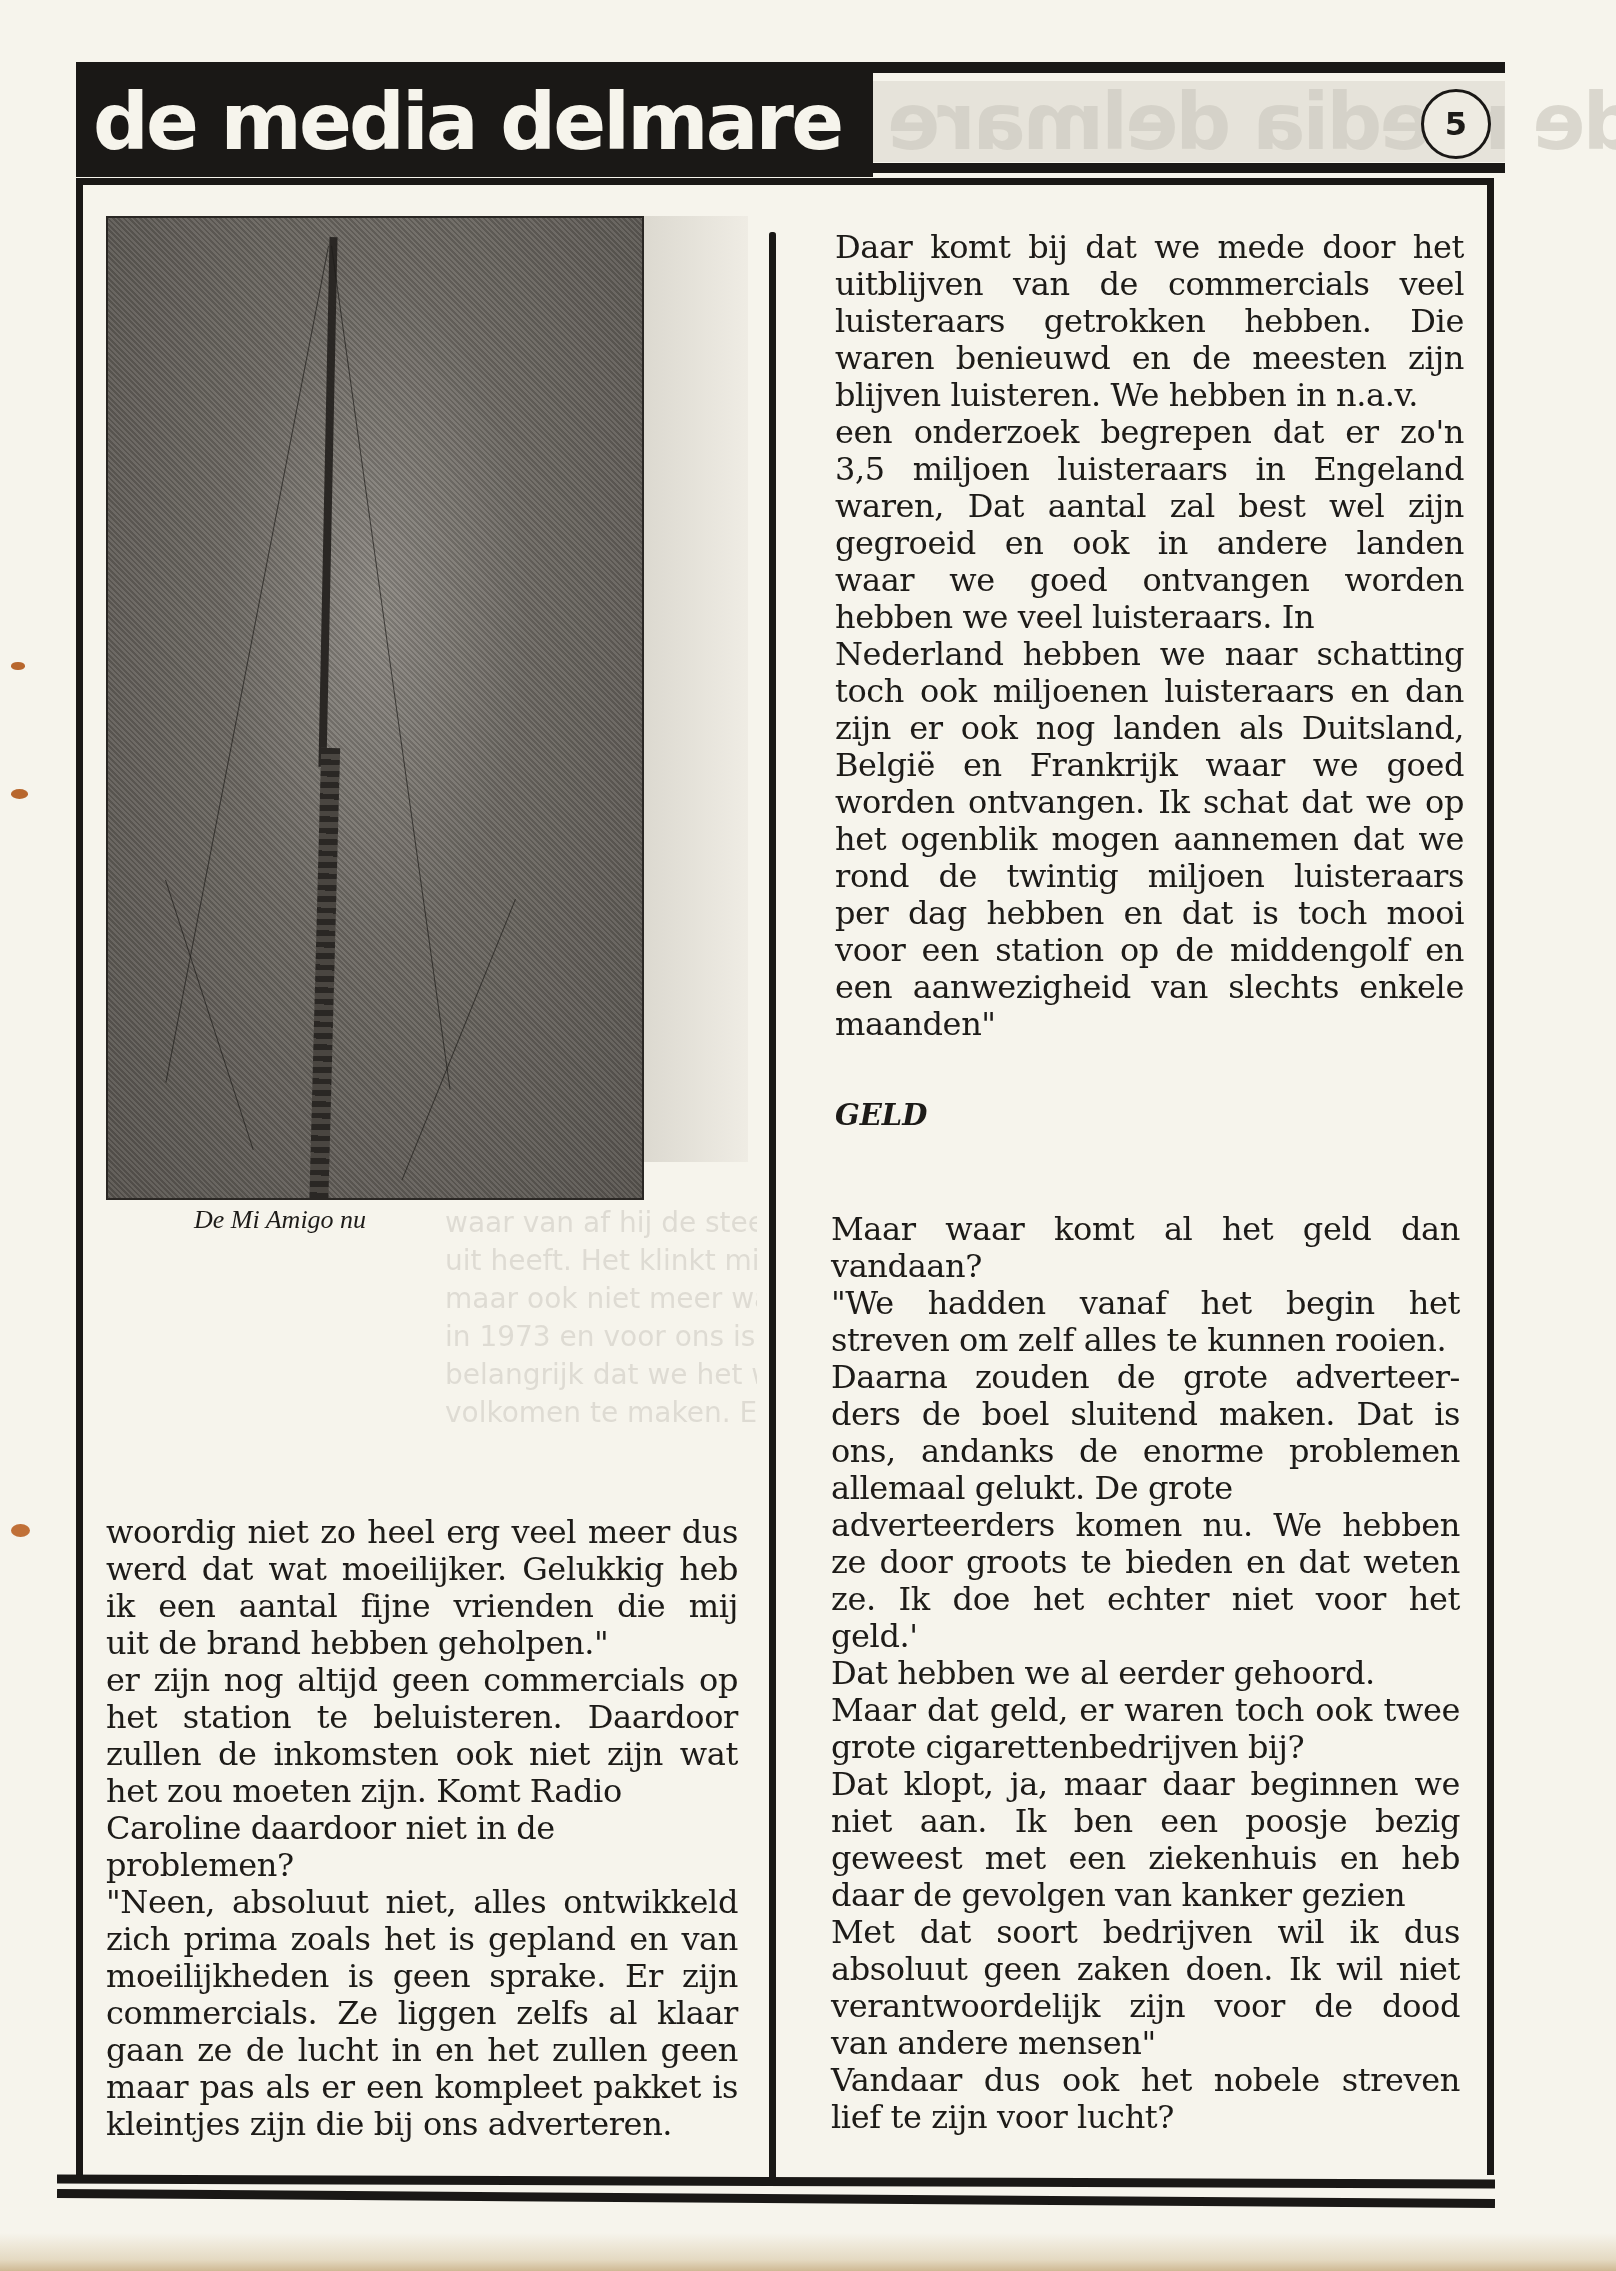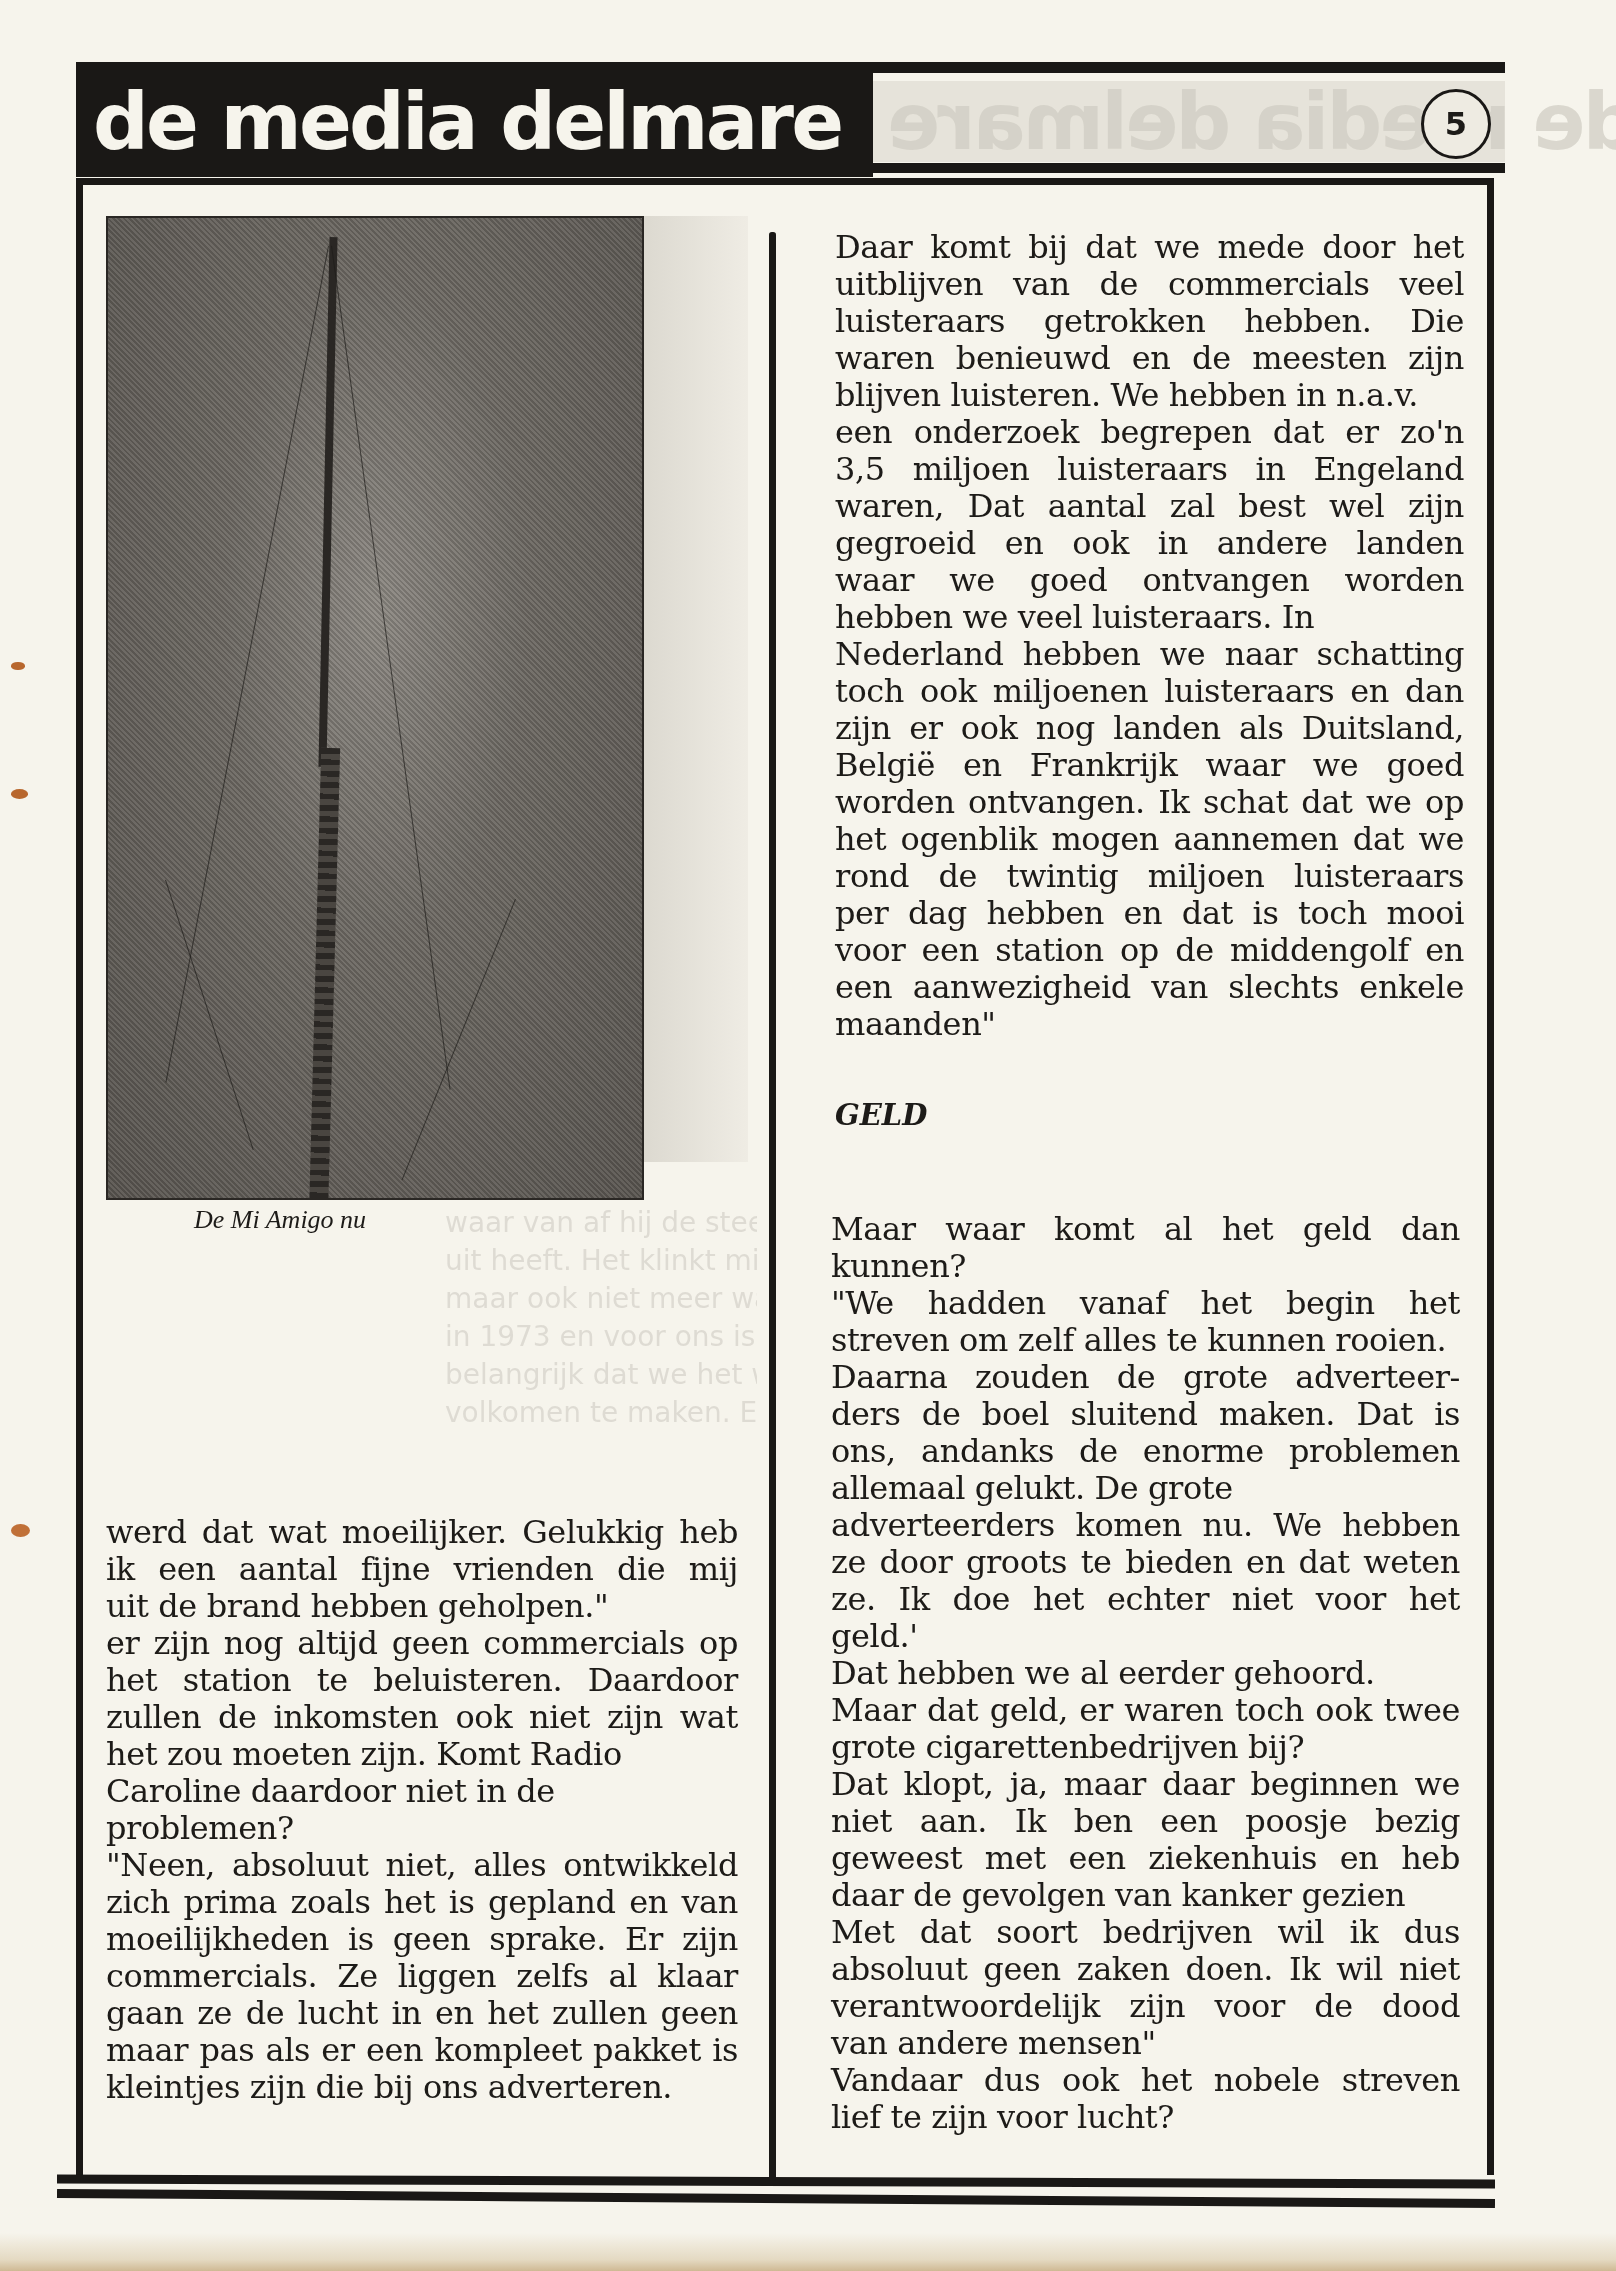--- a/index.html
+++ b/index.html
@@ -171,21 +171,21 @@
     <span class="line">per dag hebben en dat is toch mooi</span>
     <span class="line">voor een station op de middengolf en</span>
     <span class="line">een aanwezigheid van slechts enkele</span>
     <span class="line last">maanden"</span>
   </div>
 
 <div class="section-heading">GELD</div>
 
 <div class="col-text right-bottom" id="right-bottom">
     <span class="line">Maar waar komt al het geld dan</span>
-    <span class="line last">kunnen?</span>
+    <span class="line last">vandaan?</span>
     <span class="line">"We hadden vanaf het begin het</span>
     <span class="line last">streven om zelf alles te kunnen rooien.</span>
     <span class="line">Daarna zouden de grote adverteer-</span>
     <span class="line">ders de boel sluitend maken. Dat is</span>
     <span class="line">ons, andanks de enorme problemen</span>
     <span class="line last">allemaal gelukt. De grote</span>
     <span class="line">adverteerders komen nu. We hebben</span>
     <span class="line">ze door groots te bieden en dat weten</span>
     <span class="line">ze. Ik doe het echter niet voor het</span>
     <span class="line last">geld.'</span>
@@ -198,20 +198,21 @@
     <span class="line last">daar de gevolgen van kanker gezien</span>
     <span class="line">Met dat soort bedrijven wil ik dus</span>
     <span class="line">absoluut geen zaken doen. Ik wil niet</span>
     <span class="line">verantwoordelijk zijn voor de dood</span>
     <span class="line last">van andere mensen"</span>
     <span class="line">Vandaar dus ook het nobele streven</span>
     <span class="line last">lief te zijn voor lucht?</span>
   </div>
 
 <div class="col-text left-bottom" id="left-bottom">
+    <span class="line">woordig niet zo heel erg veel meer dus</span>
     <span class="line">werd dat wat moeilijker. Gelukkig heb</span>
     <span class="line">ik een aantal fijne vrienden die mij</span>
     <span class="line last">uit de brand hebben geholpen."</span>
     <span class="line">er zijn nog altijd geen commercials op</span>
     <span class="line">het station te beluisteren. Daardoor</span>
     <span class="line">zullen de inkomsten ook niet zijn wat</span>
     <span class="line last">het zou moeten zijn. Komt Radio</span>
     <span class="line last">Caroline daardoor niet in de</span>
     <span class="line last">problemen?</span>
     <span class="line">"Neen, absoluut niet, alles ontwikkeld</span>

